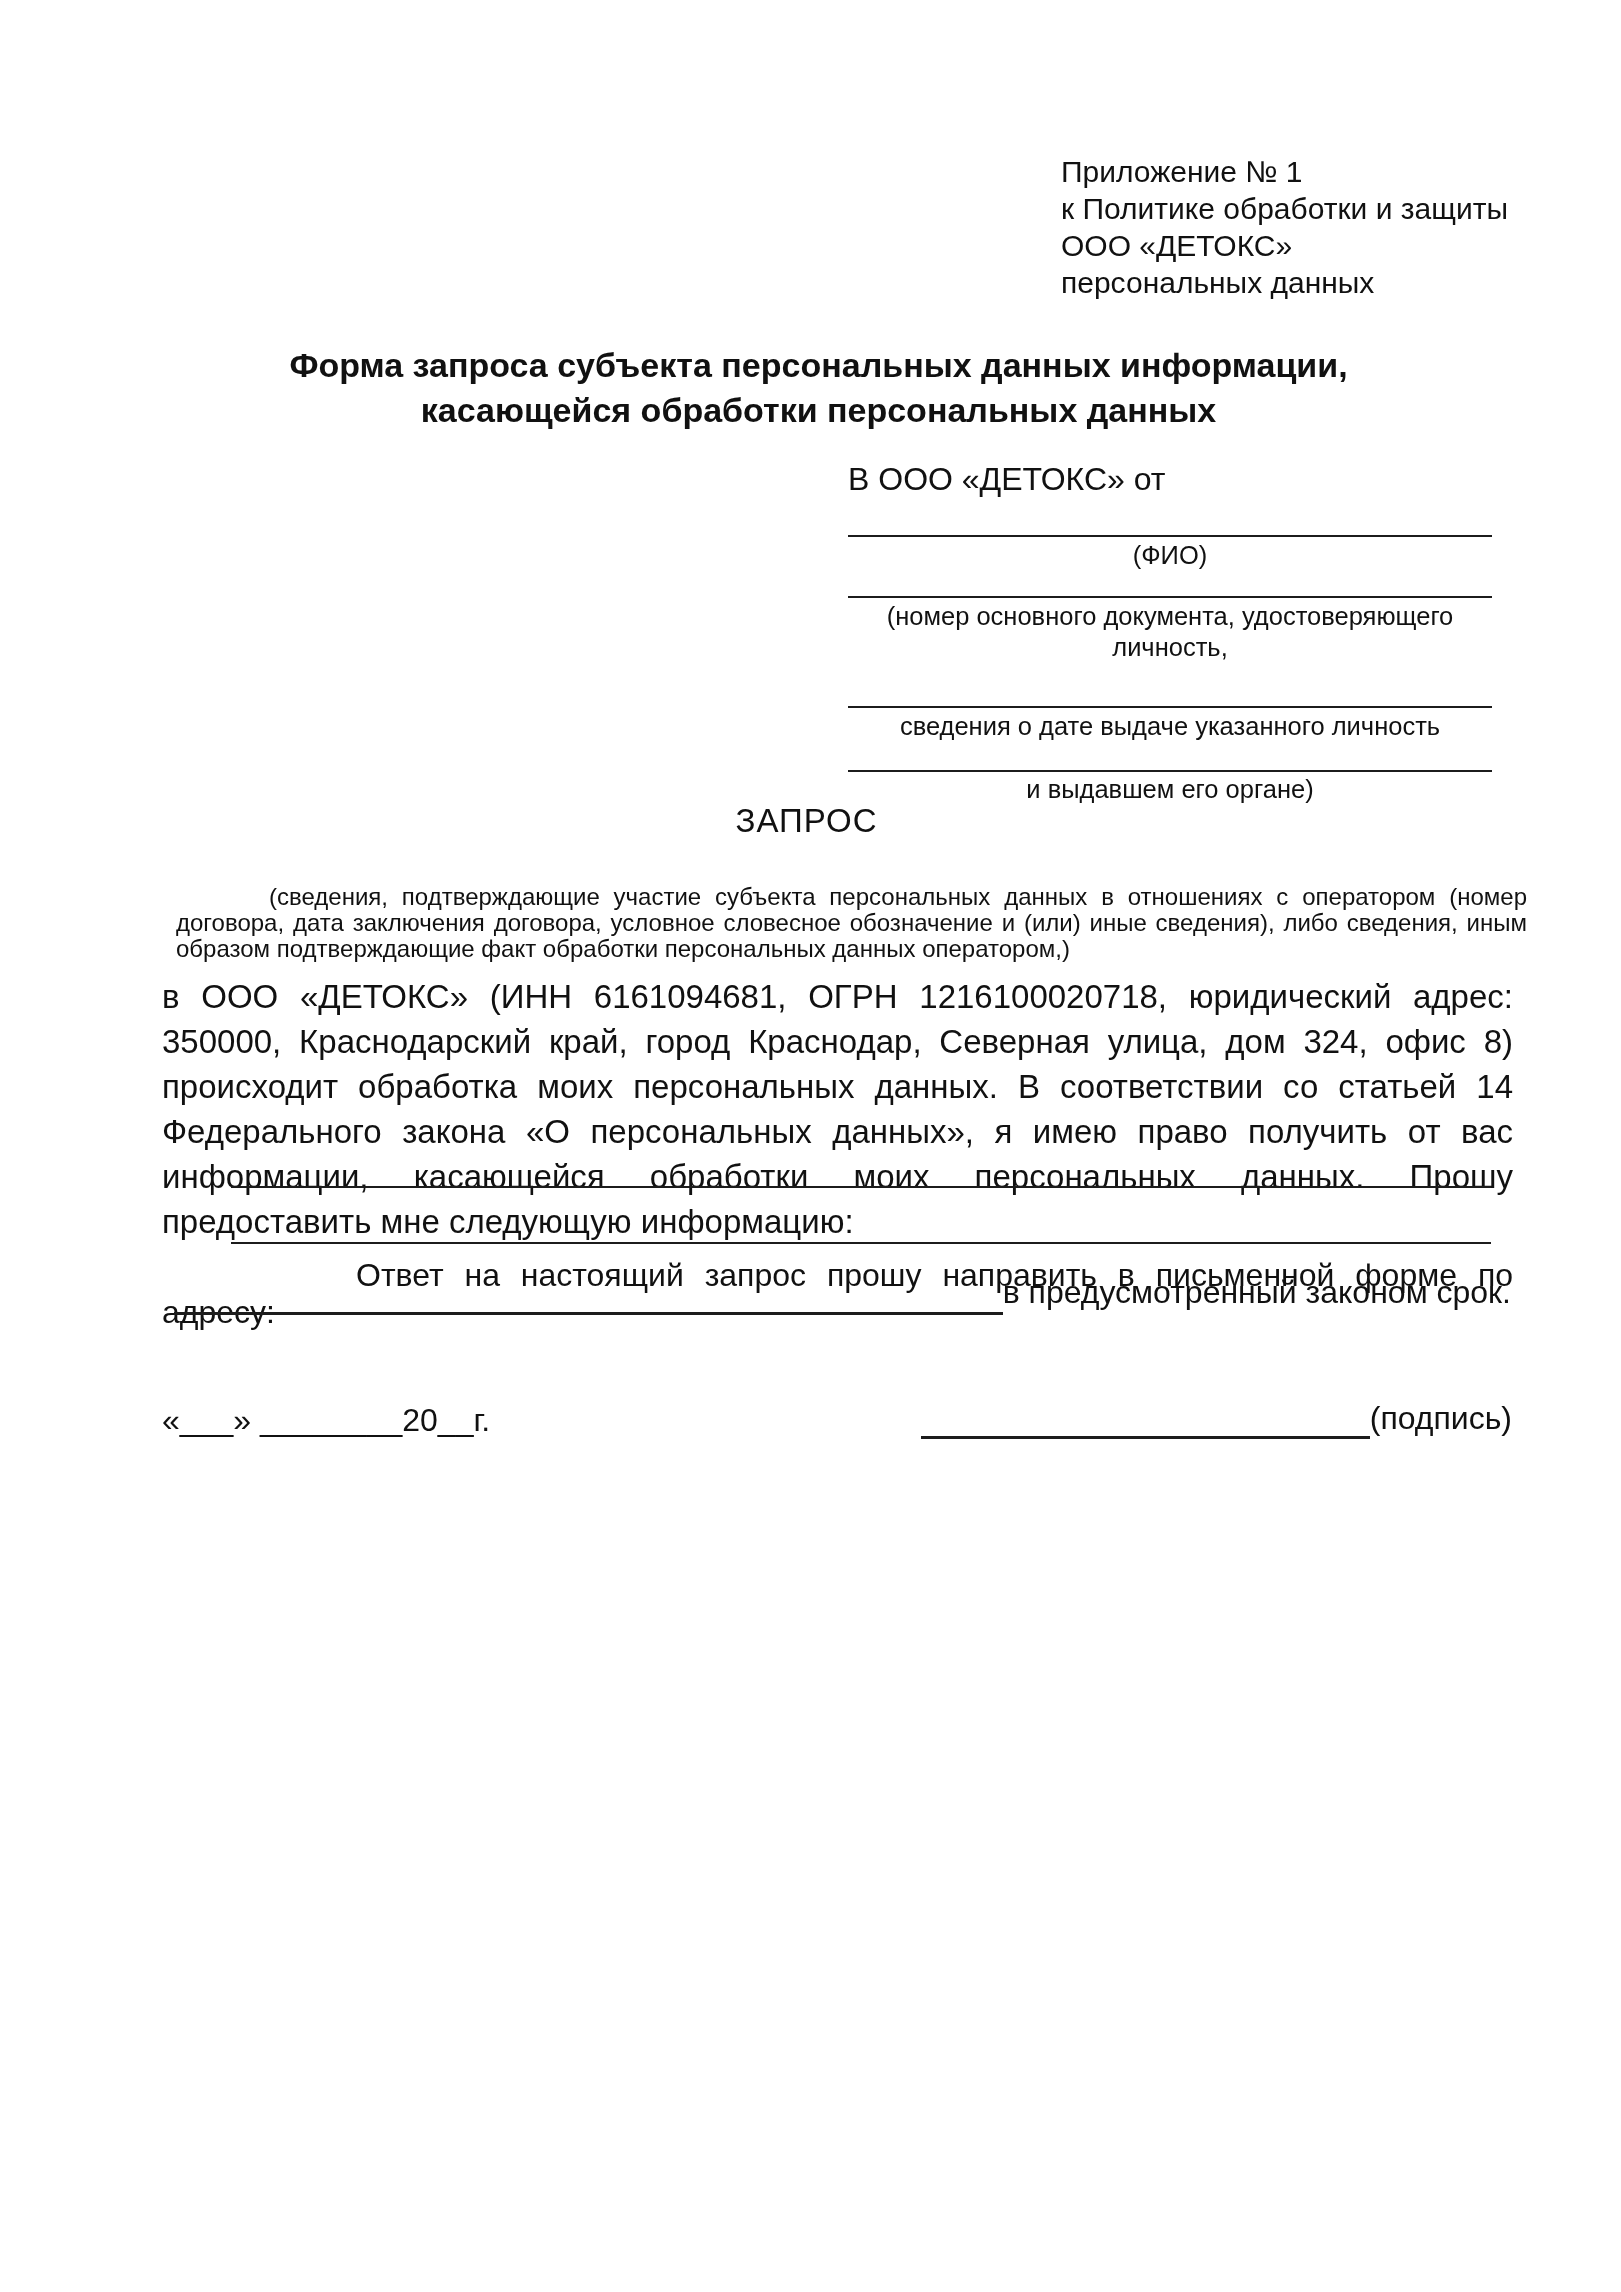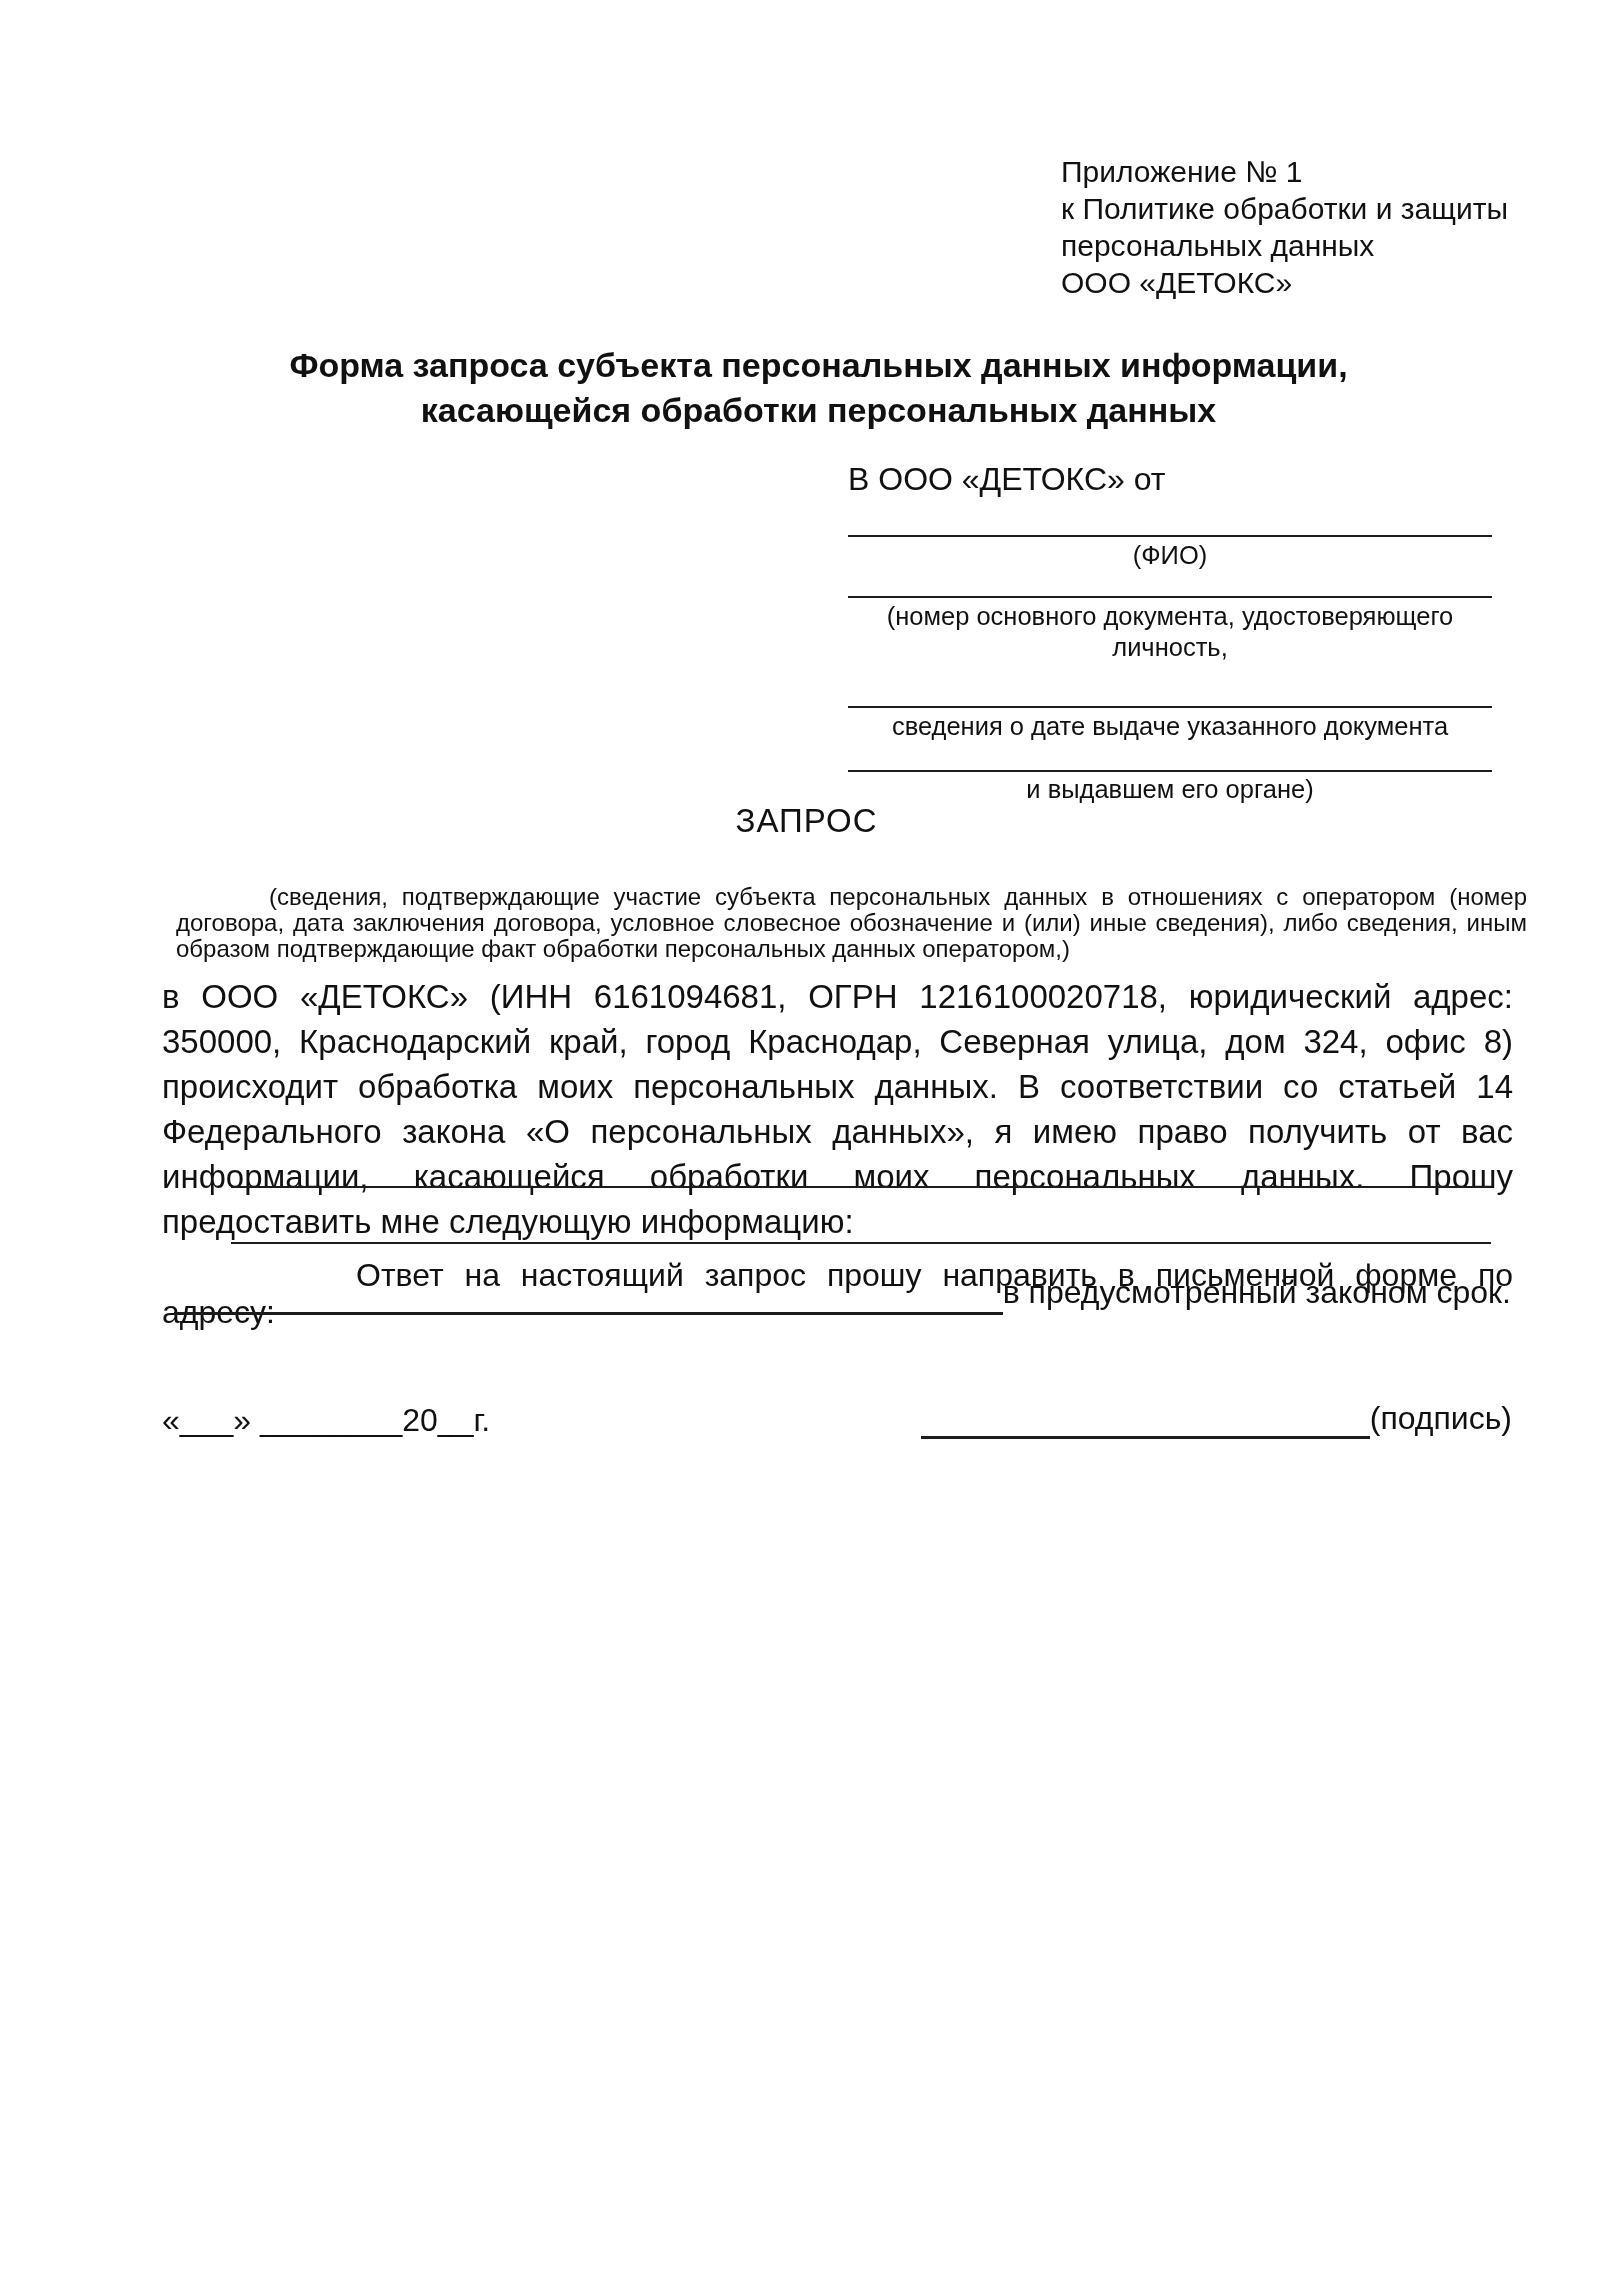--- a/index.html
+++ b/index.html
@@ -162,22 +162,22 @@
   .sign-part .sign-caption { white-space: nowrap; padding-bottom: 2px; }
 </style>
 </head>
 <body>
 
 <div class="page">
 
   <div class="header-block">
     <div>Приложение № 1</div>
     <div>к Политике обработки и защиты</div>
+    <div>ООО «ДЕТОКС»</div>
     <div>персональных данных</div>
-    <div>ООО «ДЕТОКС»</div>
   </div>
 
   <div class="form-title">
     <div>Форма запроса субъекта персональных данных информации,</div>
     <div>касающейся обработки персональных данных</div>
   </div>
 
   <div class="addressee">
     <div class="to-line">В ООО «ДЕТОКС» от</div>
 
@@ -186,21 +186,21 @@
       <div class="caption">(ФИО)</div>
     </div>
 
     <div class="addr-field f2">
       <div class="blank-line"></div>
       <div class="caption">(номер основного документа, удостоверяющего личность,</div>
     </div>
 
     <div class="addr-field f3">
       <div class="blank-line"></div>
-      <div class="caption">сведения о дате выдаче указанного документа</div>
+      <div class="caption">сведения о дате выдаче указанного личность</div>
     </div>
 
     <div class="addr-field f4">
       <div class="blank-line"></div>
       <div class="caption">и выдавшем его органе)</div>
     </div>
   </div>
 
   <div class="zapros-heading">ЗАПРОС</div>
 

